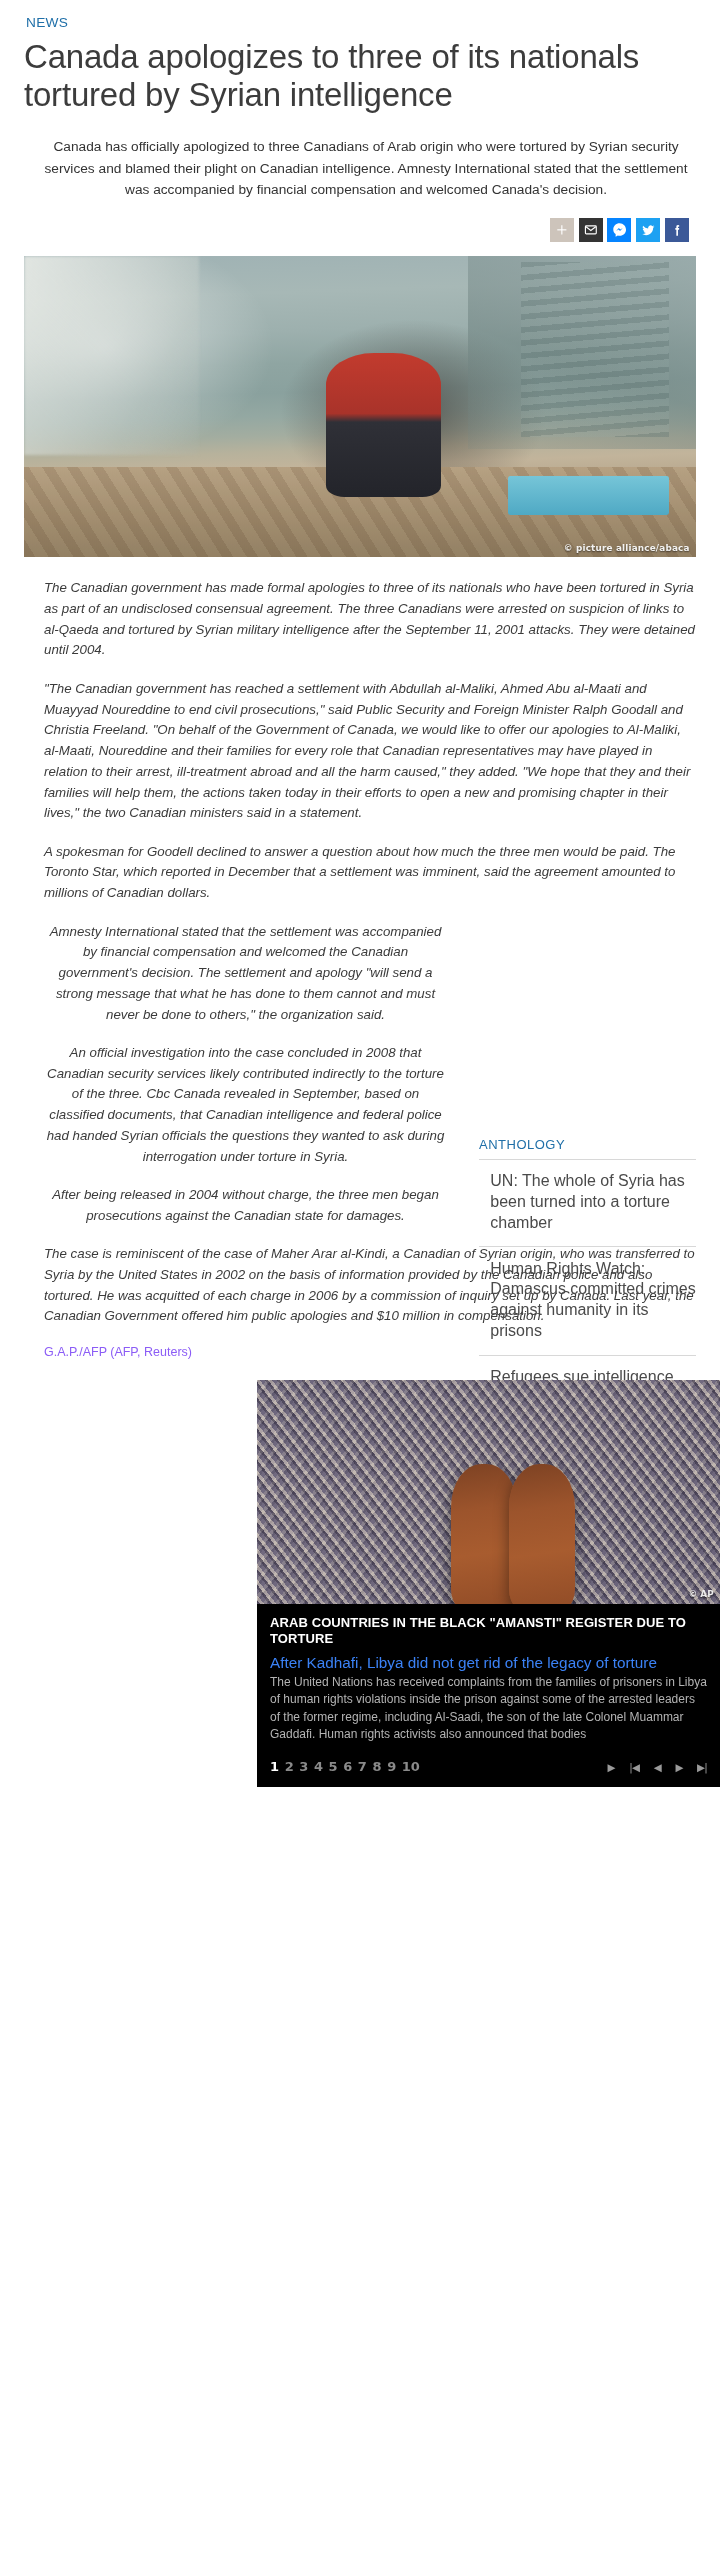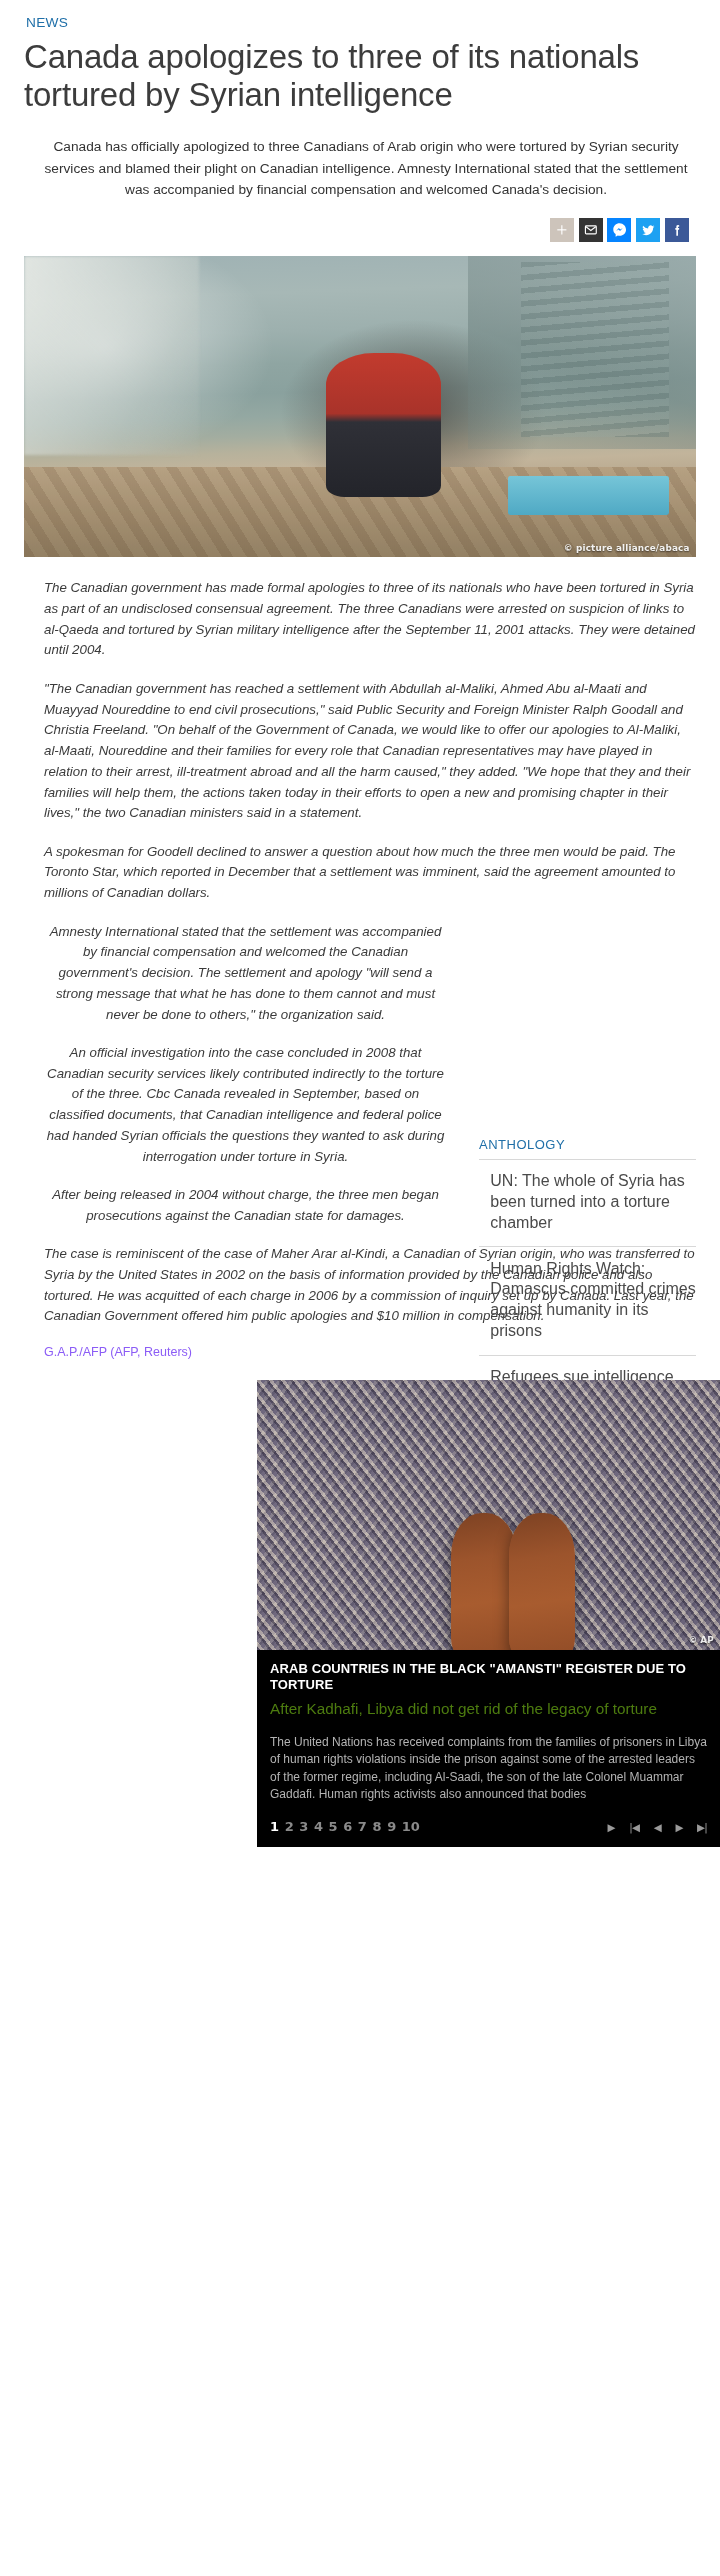--- a/index.html
+++ b/index.html
@@ -204,21 +204,21 @@
     width: 720px;
   }
   .gal-inner {
     position: relative;
     margin-left: 257px;
     width: 463px;
     background: #000;
   }
   .gal-photo {
     position: relative;
-    height: 270px;
+    height: 224px;
     overflow: hidden;
     background:
       repeating-linear-gradient(52deg,
         rgba(45,40,60,0.55) 0 2.4px,
         rgba(215,205,190,0.5) 2.4px 5.6px,
         rgba(90,85,110,0.45) 5.6px 9.6px),
       repeating-linear-gradient(-52deg,
         rgba(55,50,70,0.45) 0 2.4px,
         rgba(205,196,180,0.4) 2.4px 5.6px,
         rgba(100,92,115,0.4) 5.6px 9.6px),
@@ -246,31 +246,31 @@
   }
   .gal-text { padding: 11.3px 13px 6.4px 13px; background: #000; }
   .gal-kicker {
     color: #fff;
     font-size: 13px;
     font-weight: 700;
     line-height: 1.25;
     letter-spacing: 0.1px;
   }
   .gal-head {
-    color: #4d7c0f;
+    color: #3b82f6;
     font-size: 15.3px;
     line-height: 1.28;
     margin-top: 5.6px;
     font-weight: 400;
   }
   .gal-body {
     color: #b4b4b4;
     font-size: 12px;
     line-height: 1.45;
-    margin-top: 15px;
+    margin-top: 1px;
     max-height: 88px;
     overflow: hidden;
   }
   .gal-pager {
     background: #000;
     display: flex;
     align-items: center;
     padding: 9.6px 13px 13px 13px;
   }
   .pages { display: flex; gap: 5.6px; }

